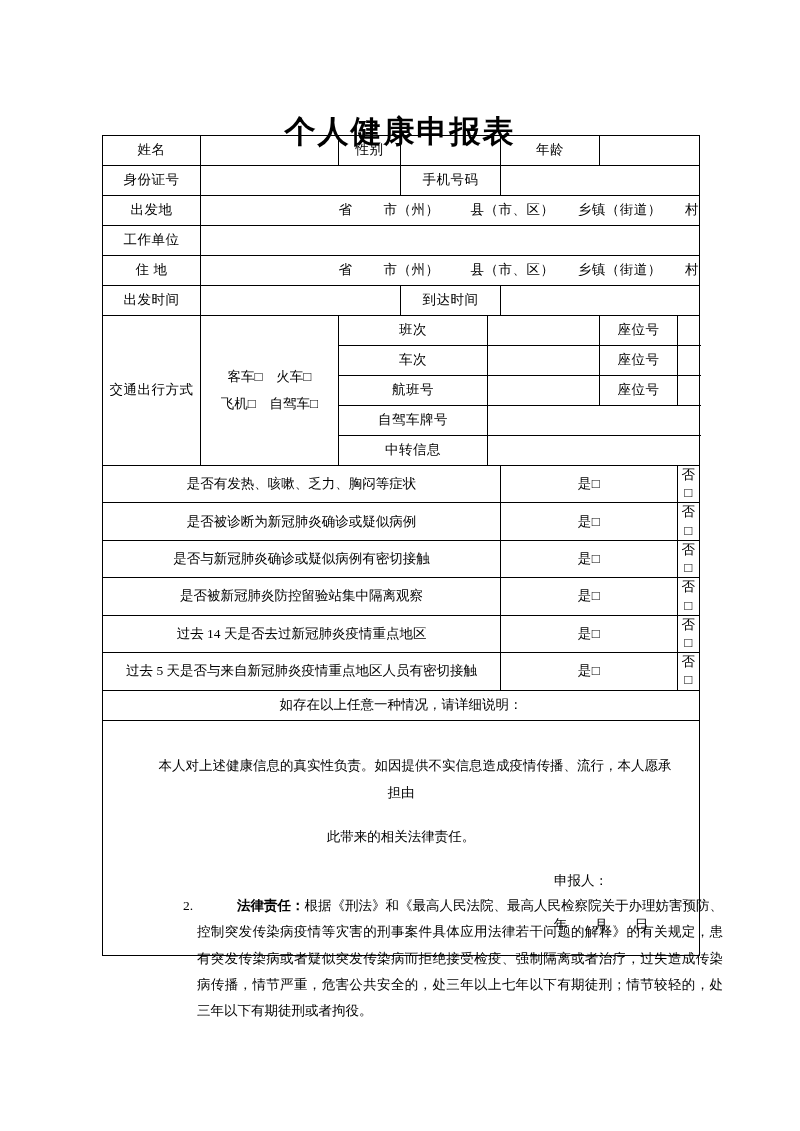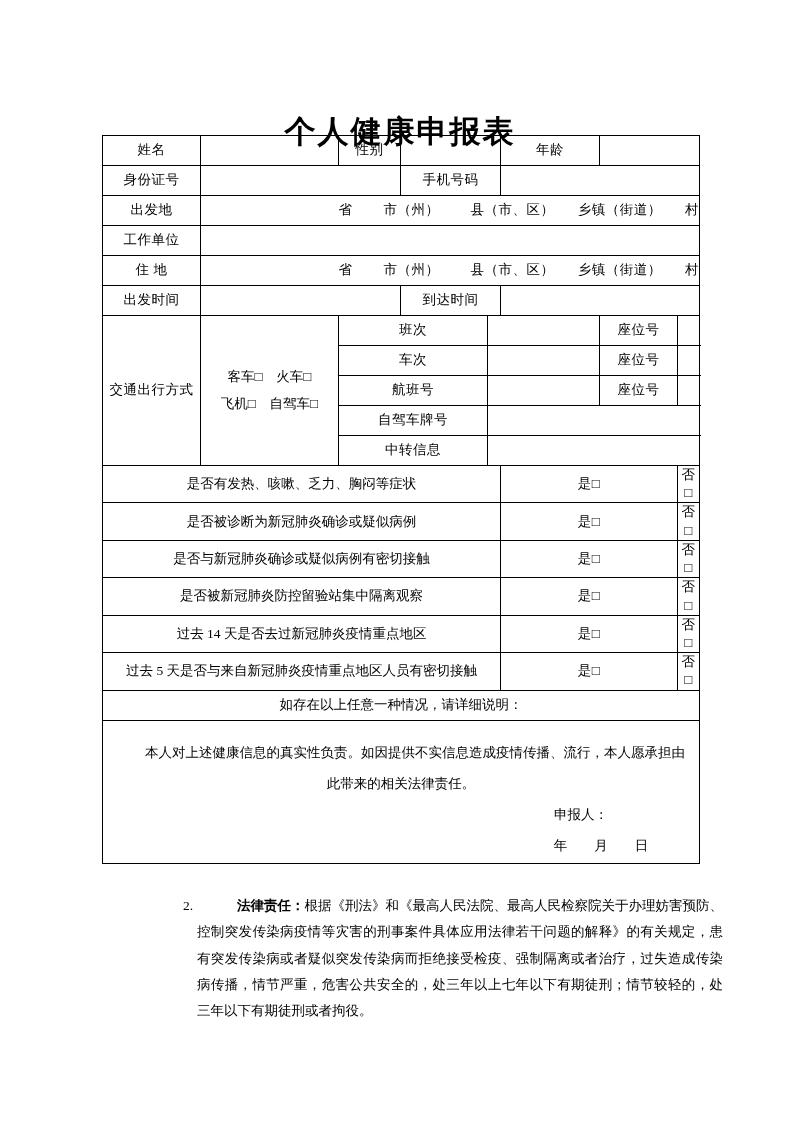--- a/index.html
+++ b/index.html
@@ -89,21 +89,21 @@
     text-align: left;
     vertical-align: top;
     padding: 0;
   }
   .declare-body {
     padding: 14px 8px 0 8px;
     line-height: 2.0;
     font-size: 13.5px;
   }
   .declare-body p {
-    margin: 4px;
+    margin: 17px;
   }
   .indent2 { text-indent: 28px; }
   .signer {
     margin-top: 8px;
     padding-left: 360px;
   }
   .datetime {
     margin-top: 4px;
     padding-left: 400px;
     white-space: pre;

